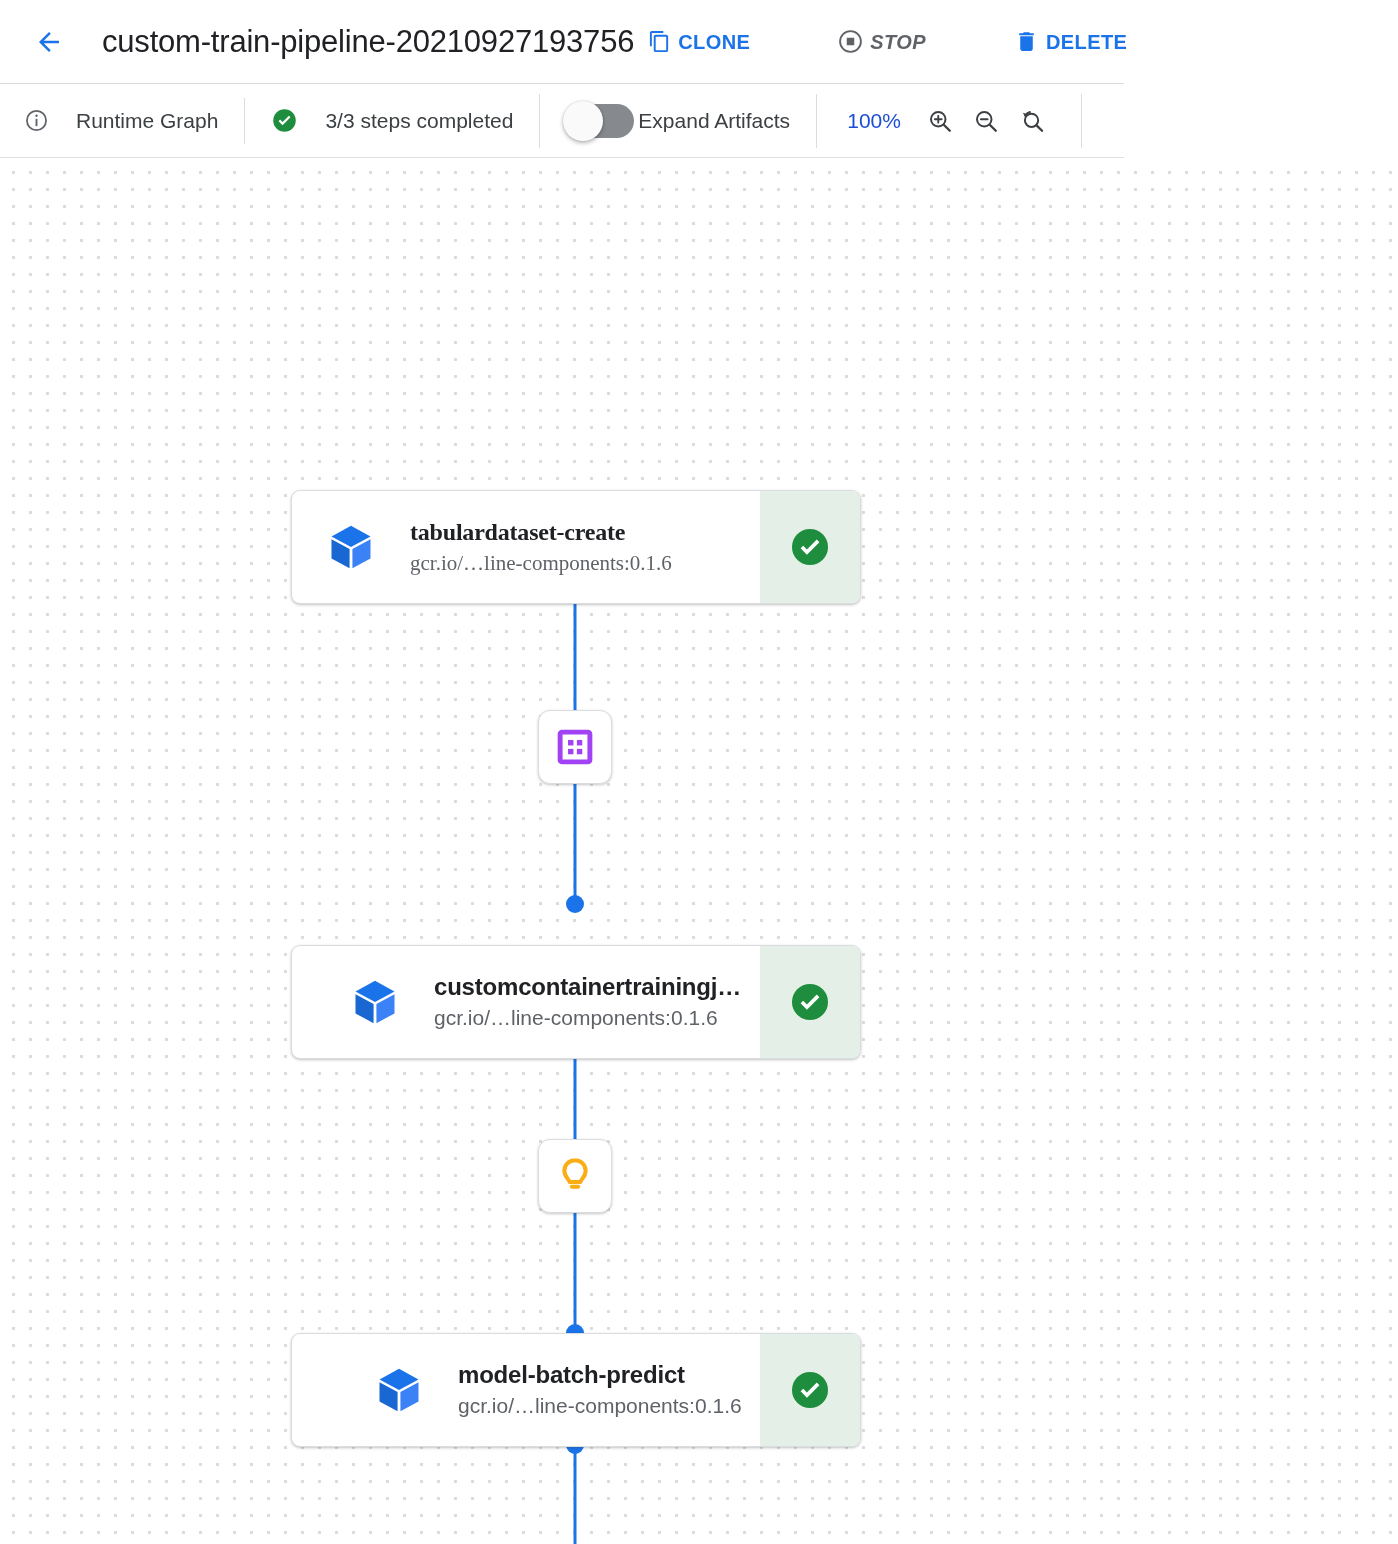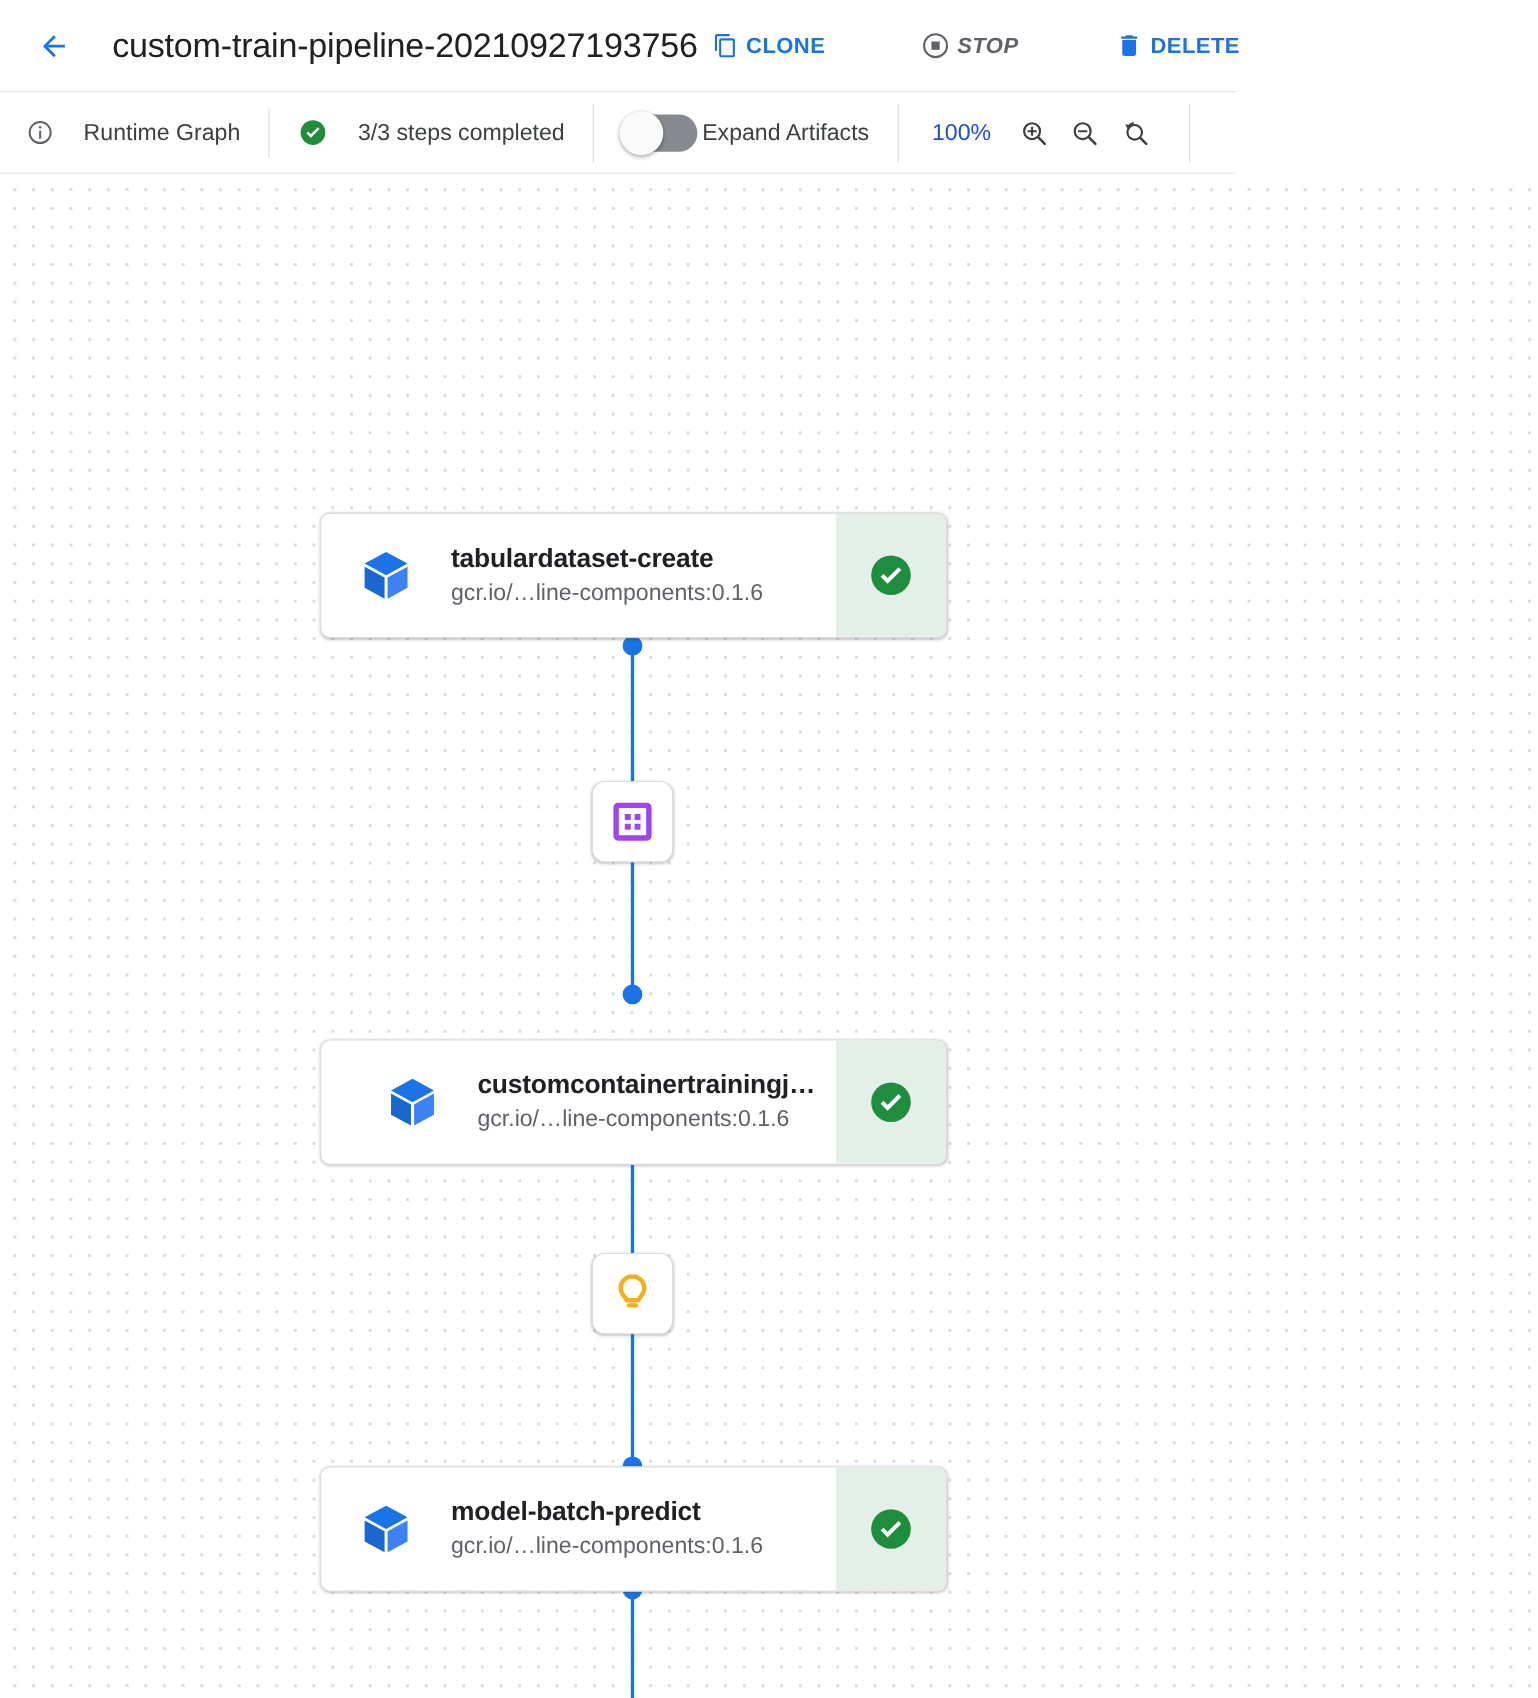--- a/index.html
+++ b/index.html
@@ -313,21 +313,21 @@
 
         <line x1="575" y1="1287" x2="575" y2="1416" stroke="#1a73e8" stroke-width="3"></line>
 
         <circle cx="575" cy="429" r="9" fill="#1a73e8"></circle>
         <circle cx="575" cy="746" r="9" fill="#1a73e8"></circle>
         <circle cx="575" cy="857" r="9" fill="#1a73e8"></circle>
         <circle cx="575" cy="1175" r="9" fill="#1a73e8"></circle>
         <circle cx="575" cy="1287" r="9" fill="#1a73e8"></circle>
       </svg>
 
-      <div class="node" style="left:291px; top:308px;">
+      <div class="node" style="left:291px; top:332px;font-family:Liberation Serif, serif;">
         <div class="nd-icon">
           <svg width="52" height="52" viewBox="0 0 24 24">
             <path d="M12 2.2 21 7.1 12 12 3 7.1z" fill="#1a73e8"></path>
             <path d="M3 8.4 11.35 12.95 11.35 21.8 3 17.25z" fill="#1967d2"></path>
             <path d="M21 8.4 12.65 12.95 12.65 21.8 21 17.25z" fill="#3b82f6"></path>
           </svg>
         </div>
         <div class="nd-text">
           <div class="nd-title">tabulardataset-create</div>
           <div class="nd-sub">gcr.io/…line-components:0.1.6</div>
@@ -370,21 +370,21 @@
         </div>
       </div>
 
       <div class="artifact" style="left:538px; top:981px;">
         <svg width="40" height="40" viewBox="0 0 24 24">
           <path d="M12 2.6c-3.7 0-6.4 2.9-6.4 6.3 0 2.3 1.2 3.9 2.3 5.2.5.6.8 1 .9 1.5h6.4c.1-.5.4-.9.9-1.5 1.1-1.3 2.3-2.9 2.3-5.2 0-3.4-2.7-6.3-6.4-6.3z" fill="none" stroke="#faad14" stroke-width="2.4" stroke-linejoin="round"></path>
           <rect x="8.9" y="17.3" width="6.2" height="2.3" rx="1.1" fill="#faad14"></rect>
         </svg>
       </div>
 
-      <div class="node" style="left:291px; top:1175px;">
+      <div class="node" style="left:291px; top:1175px;padding-left:48px;">
         <div class="nd-icon">
           <svg width="52" height="52" viewBox="0 0 24 24">
             <path d="M12 2.2 21 7.1 12 12 3 7.1z" fill="#1a73e8"></path>
             <path d="M3 8.4 11.35 12.95 11.35 21.8 3 17.25z" fill="#1967d2"></path>
             <path d="M21 8.4 12.65 12.95 12.65 21.8 21 17.25z" fill="#3b82f6"></path>
           </svg>
         </div>
         <div class="nd-text">
           <div class="nd-title">model-batch-predict</div>
           <div class="nd-sub">gcr.io/…line-components:0.1.6</div>

